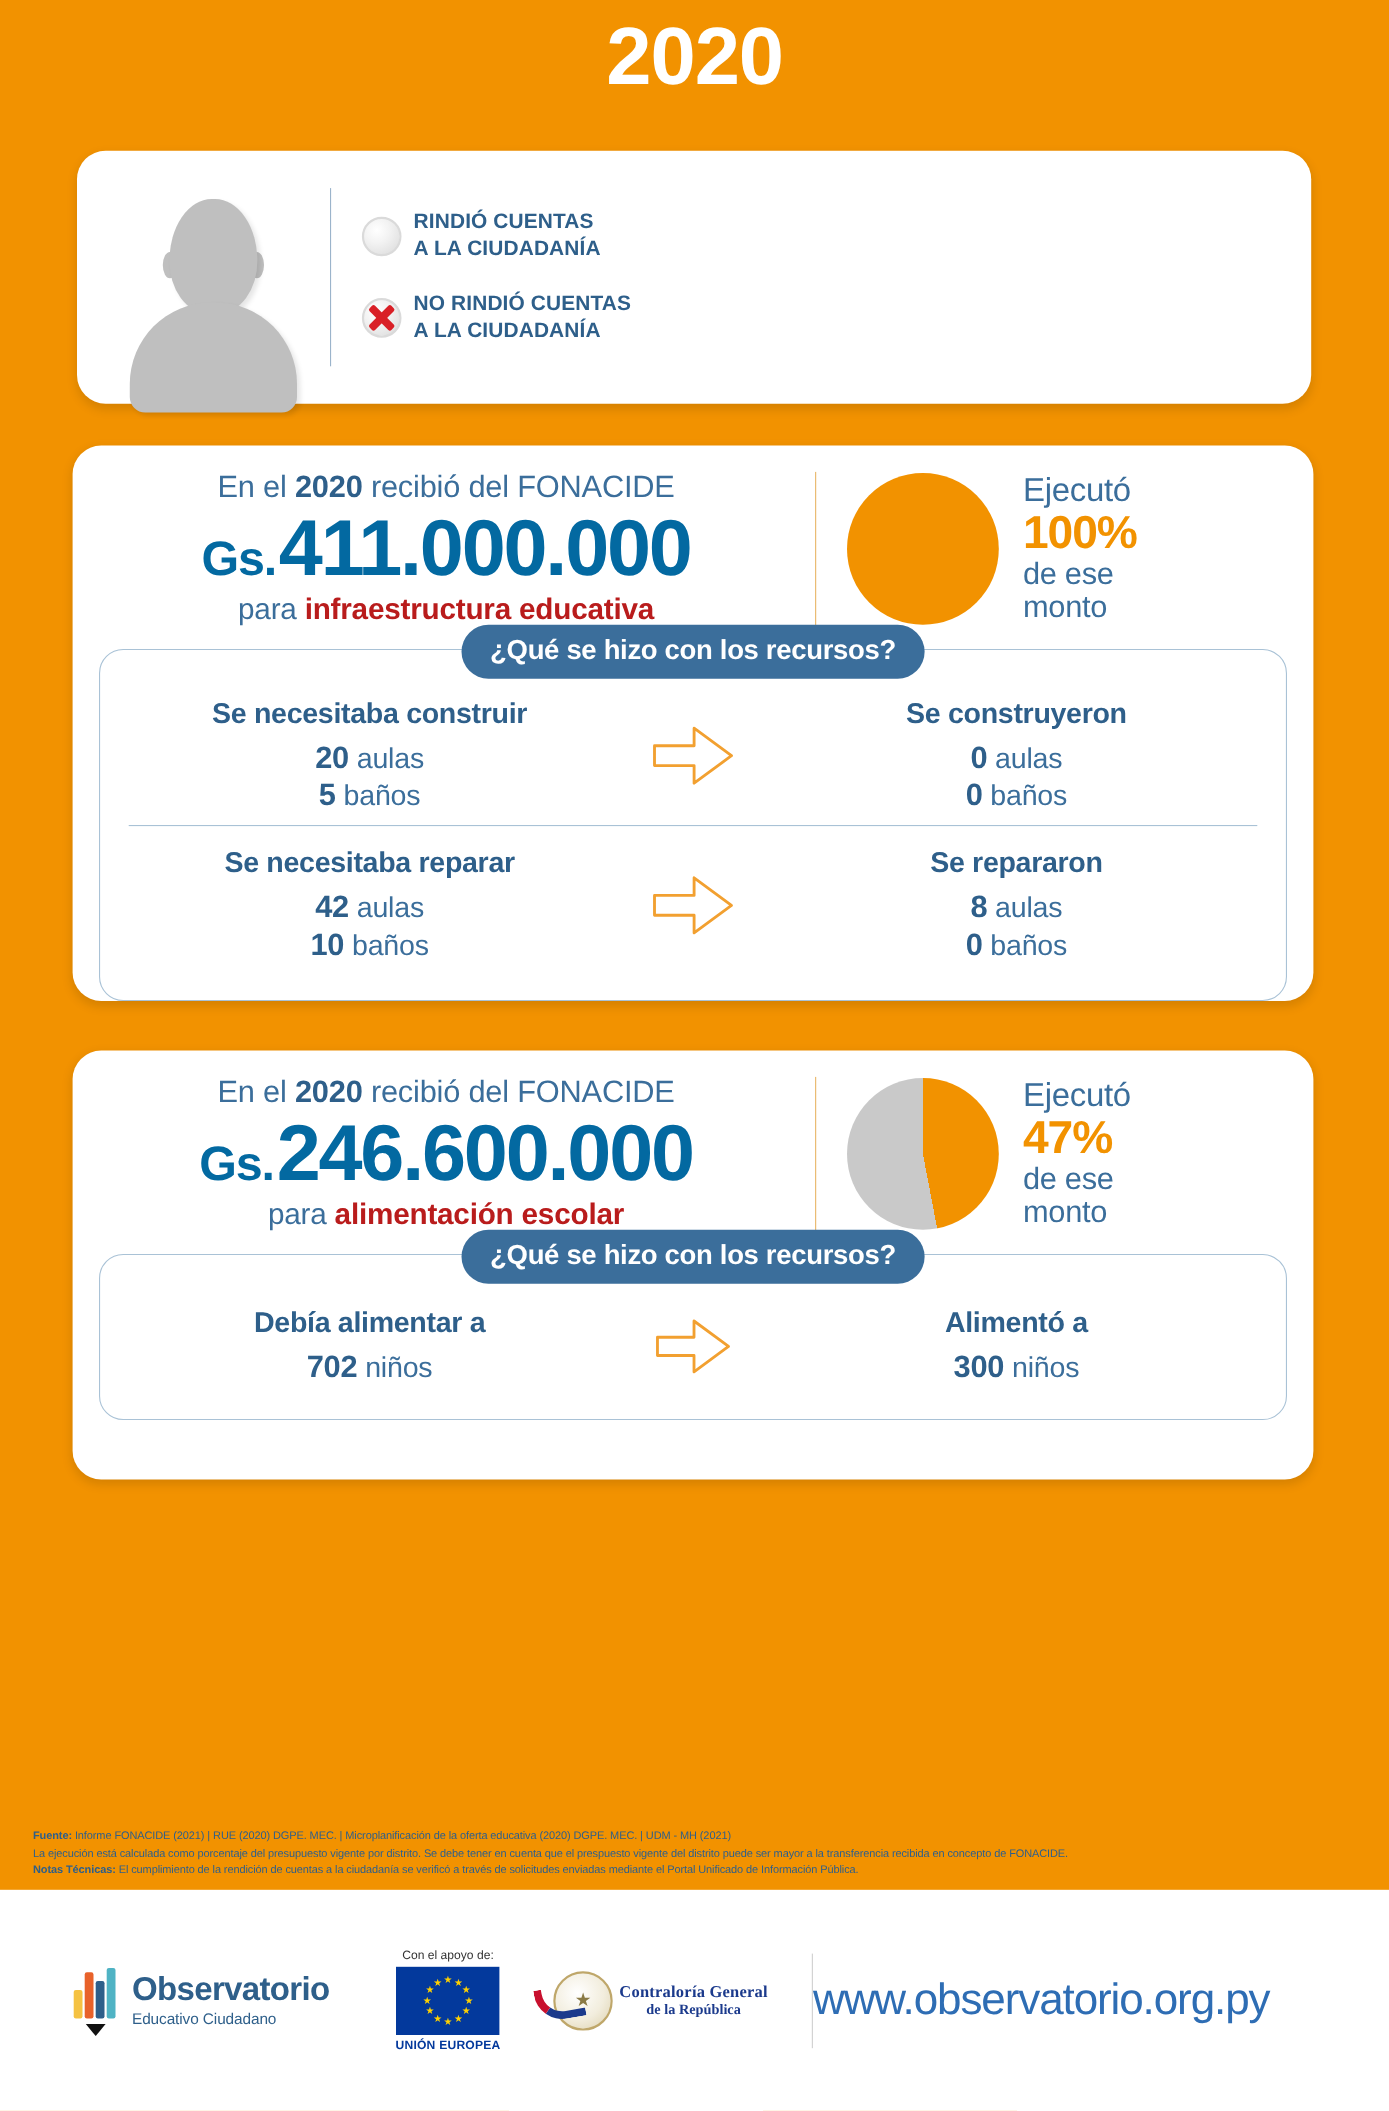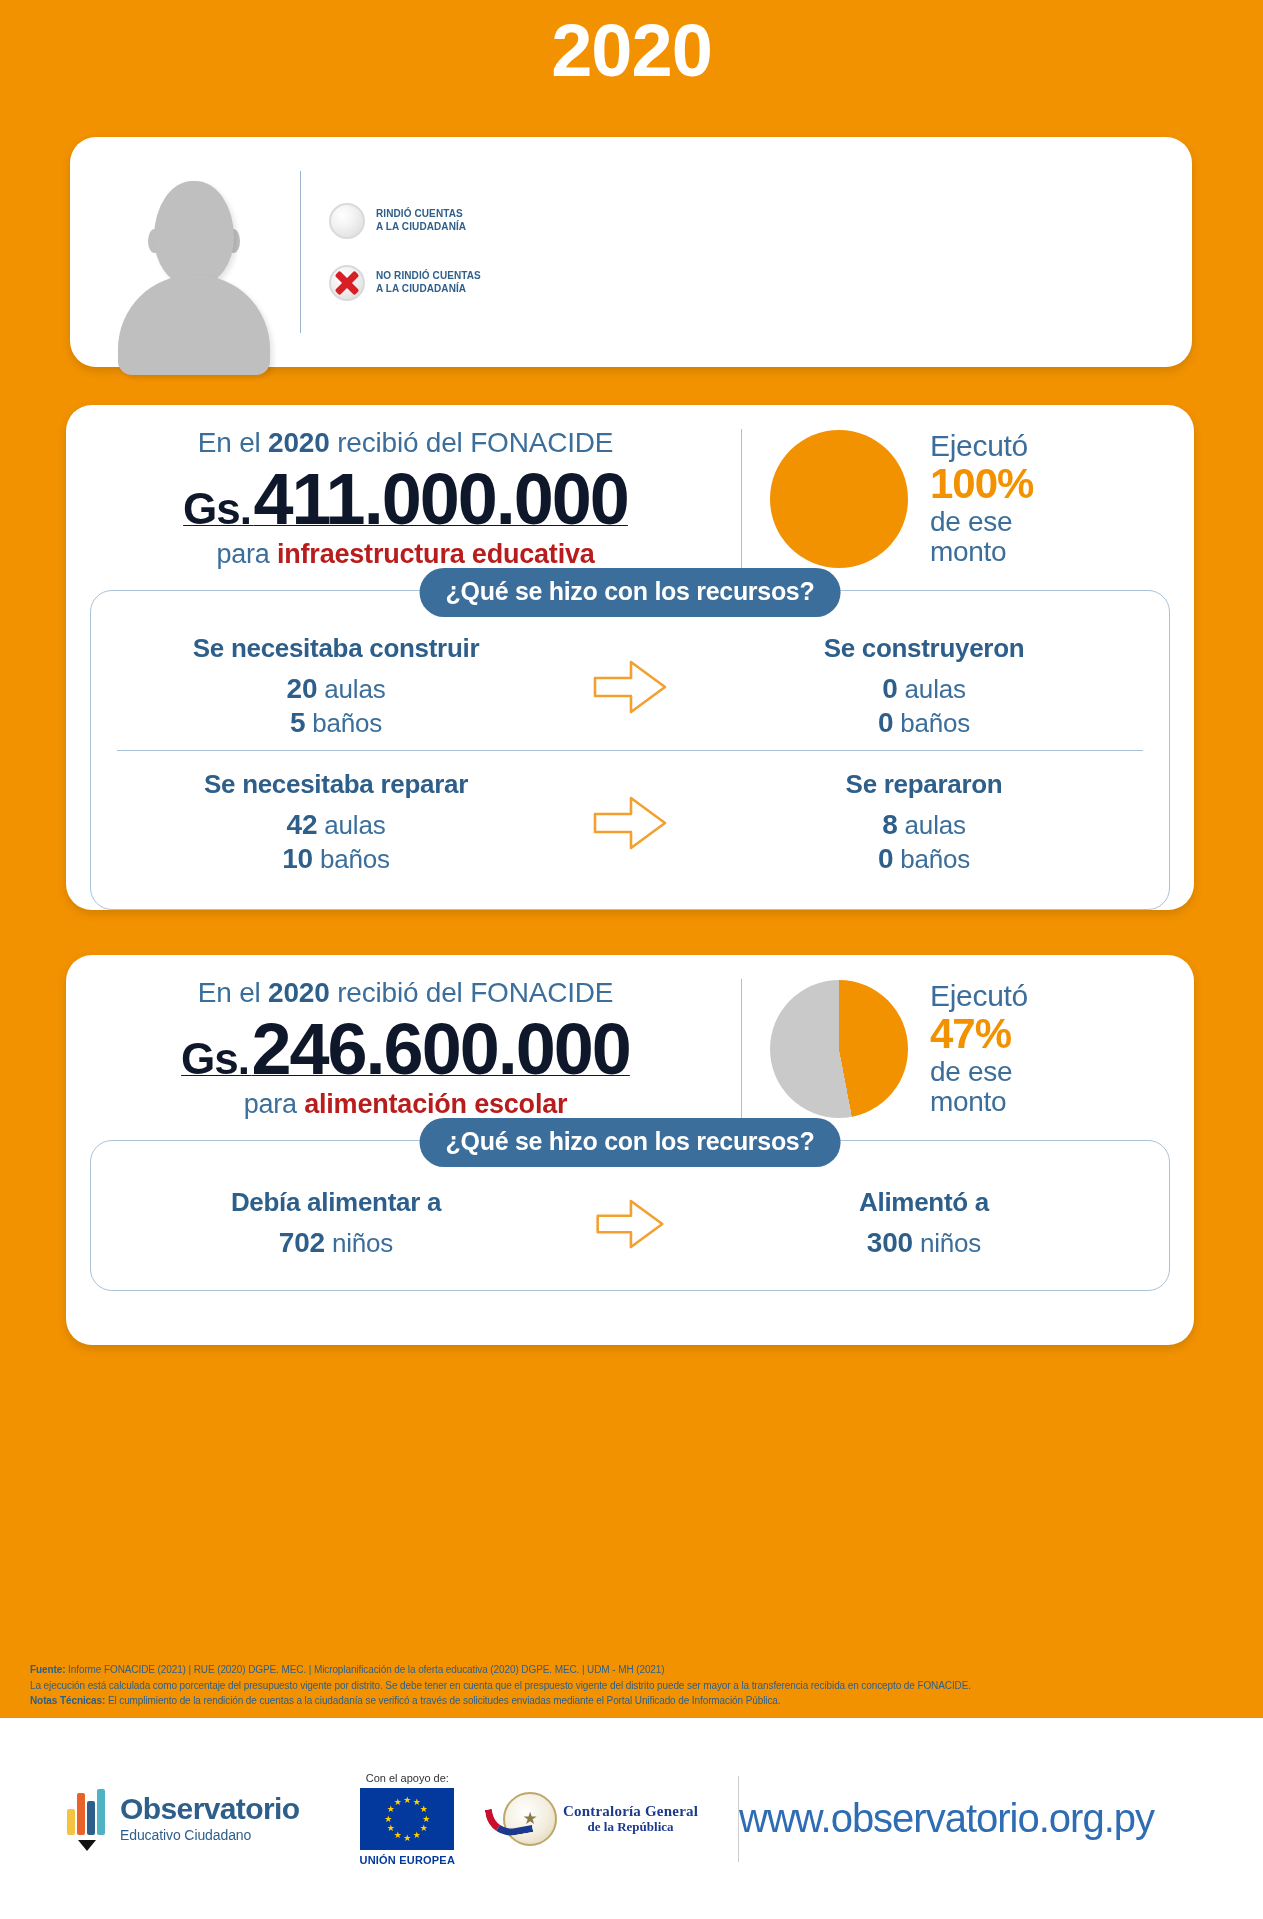--- a/index.html
+++ b/index.html
@@ -164,21 +164,21 @@
     position: absolute;
     left: 50%; top: 50%;
     width: 28px; height: 7px;
     background: #D91F26;
     border-radius: 2px;
     transform: translate(-50%,-50%) rotate(-45deg);
     z-index: 1;
   }
   .legend-text {
     color: #2E5F8A;
-    font-size: 10px;
+    font-size: 19px;
     font-weight: bold;
     line-height: 1.28;
     letter-spacing: 0.1px;
   }
 
   
   .money-card {
     position: absolute;
     left: 66px;
     width: 1128px;
@@ -196,27 +196,26 @@
     text-align: center;
     padding-right: 16px;
   }
   .m-line1 {
     color: #3B6E9B;
     font-size: 28px;
     letter-spacing: -0.2px;
   }
   .m-line1 b { color: #2E5F8A; font-weight: bold; }
   .m-amount {
-    color: #0f172a;
+    color: #0369a1;
     font-weight: bold;
     line-height: 1.0;
     margin: 4px 0 4px 0;
     letter-spacing: -2px;
     white-space: nowrap;
-    text-decoration: underline;
   }
   .m-amount .cur { font-size: 44px; letter-spacing: -1px; }
   .m-amount .val { font-size: 72px; }
   .m-line3 {
     color: #3B6E9B;
     font-size: 27px;
     letter-spacing: -0.2px;
   }
   .m-line3 b { color: #b91c1c; font-weight: bold; }
 

